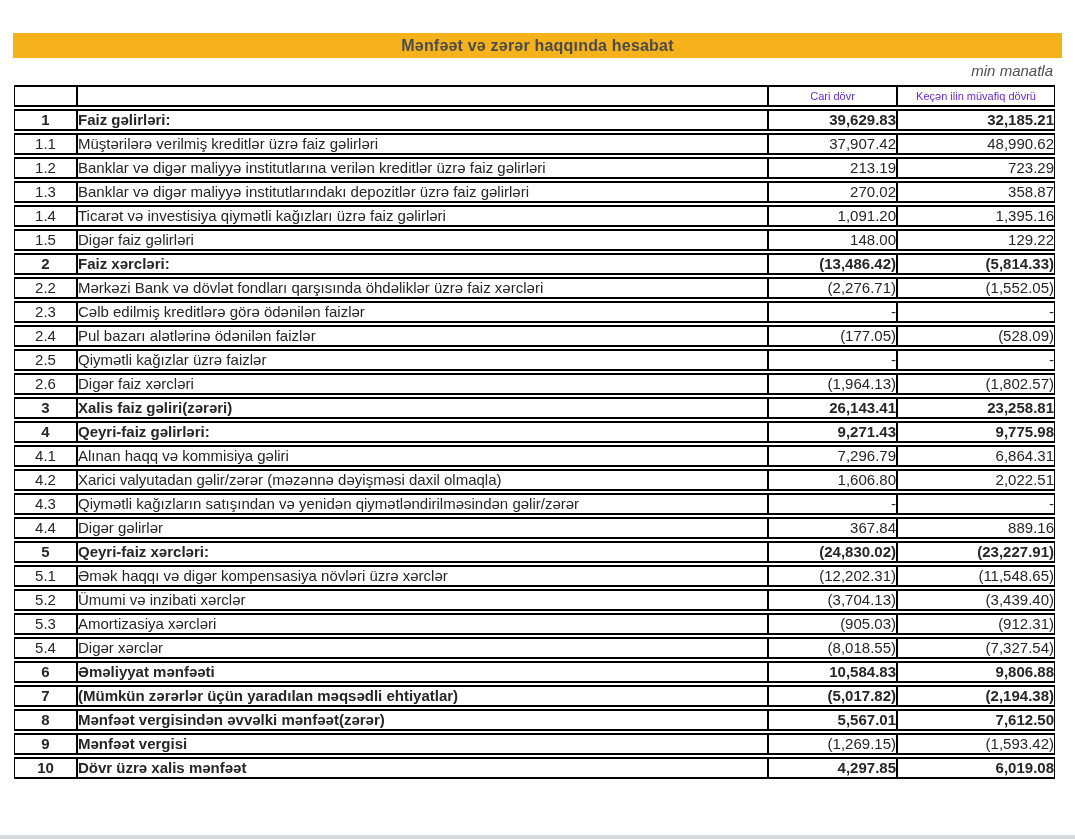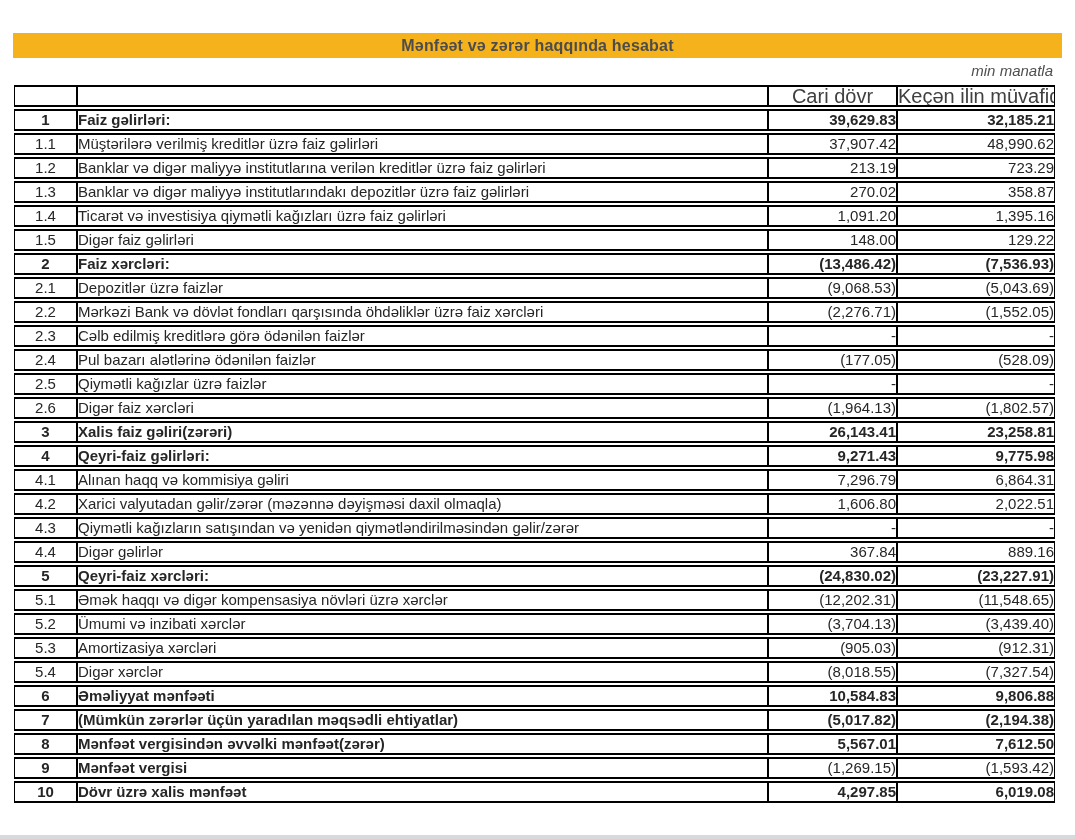--- a/index.html
+++ b/index.html
@@ -37,21 +37,21 @@
   td.col-no{border-left-width:2px;text-align:center;}
   td.col-prev-val,th.hdr-prev{border-right-width:2px;}
   td.col-label{padding-left:5px;}
   td.col-val{text-align:right;padding-right:5px;}
 
   tr.bold-row td{font-weight:bold;}
   tr.values-regular td.col-val{font-weight:normal;padding-left:47px;}
 
   th.hdr{
     height:38px;font-weight:bold;text-align:center;vertical-align:middle;
-    white-space:normal;line-height:17px;font-size:20px;color:#404040;
+    white-space:normal;line-height:17px;font-size:11px;color:#6d28d9;
   }
   th.hdr-cur{border-left-width:2px;}
   td.blank{border:none;background:transparent;}
 
   .bottom-strip{
     position:absolute;left:0;top:835px;width:1075px;height:4px;
     background:#d7dadd;
   }
 </style>
 </head>
@@ -114,27 +114,21 @@
         <tr>
           <td class="col-no">1.5</td>
           <td class="col-label">Digər faiz gəlirləri</td>
           <td class="col-val">148.00</td>
           <td class="col-val col-prev-val">129.22</td>
         </tr>
         <tr class="bold-row">
           <td class="col-no">2</td>
           <td class="col-label">Faiz xərcləri:</td>
           <td class="col-val">(13,486.42)</td>
-          <td class="col-val col-prev-val">(7,536.93)</td>
-        </tr>
-        <tr>
-          <td class="col-no">2.1</td>
-          <td class="col-label">Depozitlər üzrə faizlər</td>
-          <td class="col-val">(9,068.53)</td>
-          <td class="col-val col-prev-val">(5,043.69)</td>
+          <td class="col-val col-prev-val">(5,814.33)</td>
         </tr>
         <tr>
           <td class="col-no">2.2</td>
           <td class="col-label">Mərkəzi Bank və dövlət fondları qarşısında öhdəliklər üzrə faiz xərcləri</td>
           <td class="col-val">(2,276.71)</td>
           <td class="col-val col-prev-val">(1,552.05)</td>
         </tr>
         <tr>
           <td class="col-no">2.3</td>
           <td class="col-label">Cəlb edilmiş kreditlərə görə ödənilən faizlər</td>

